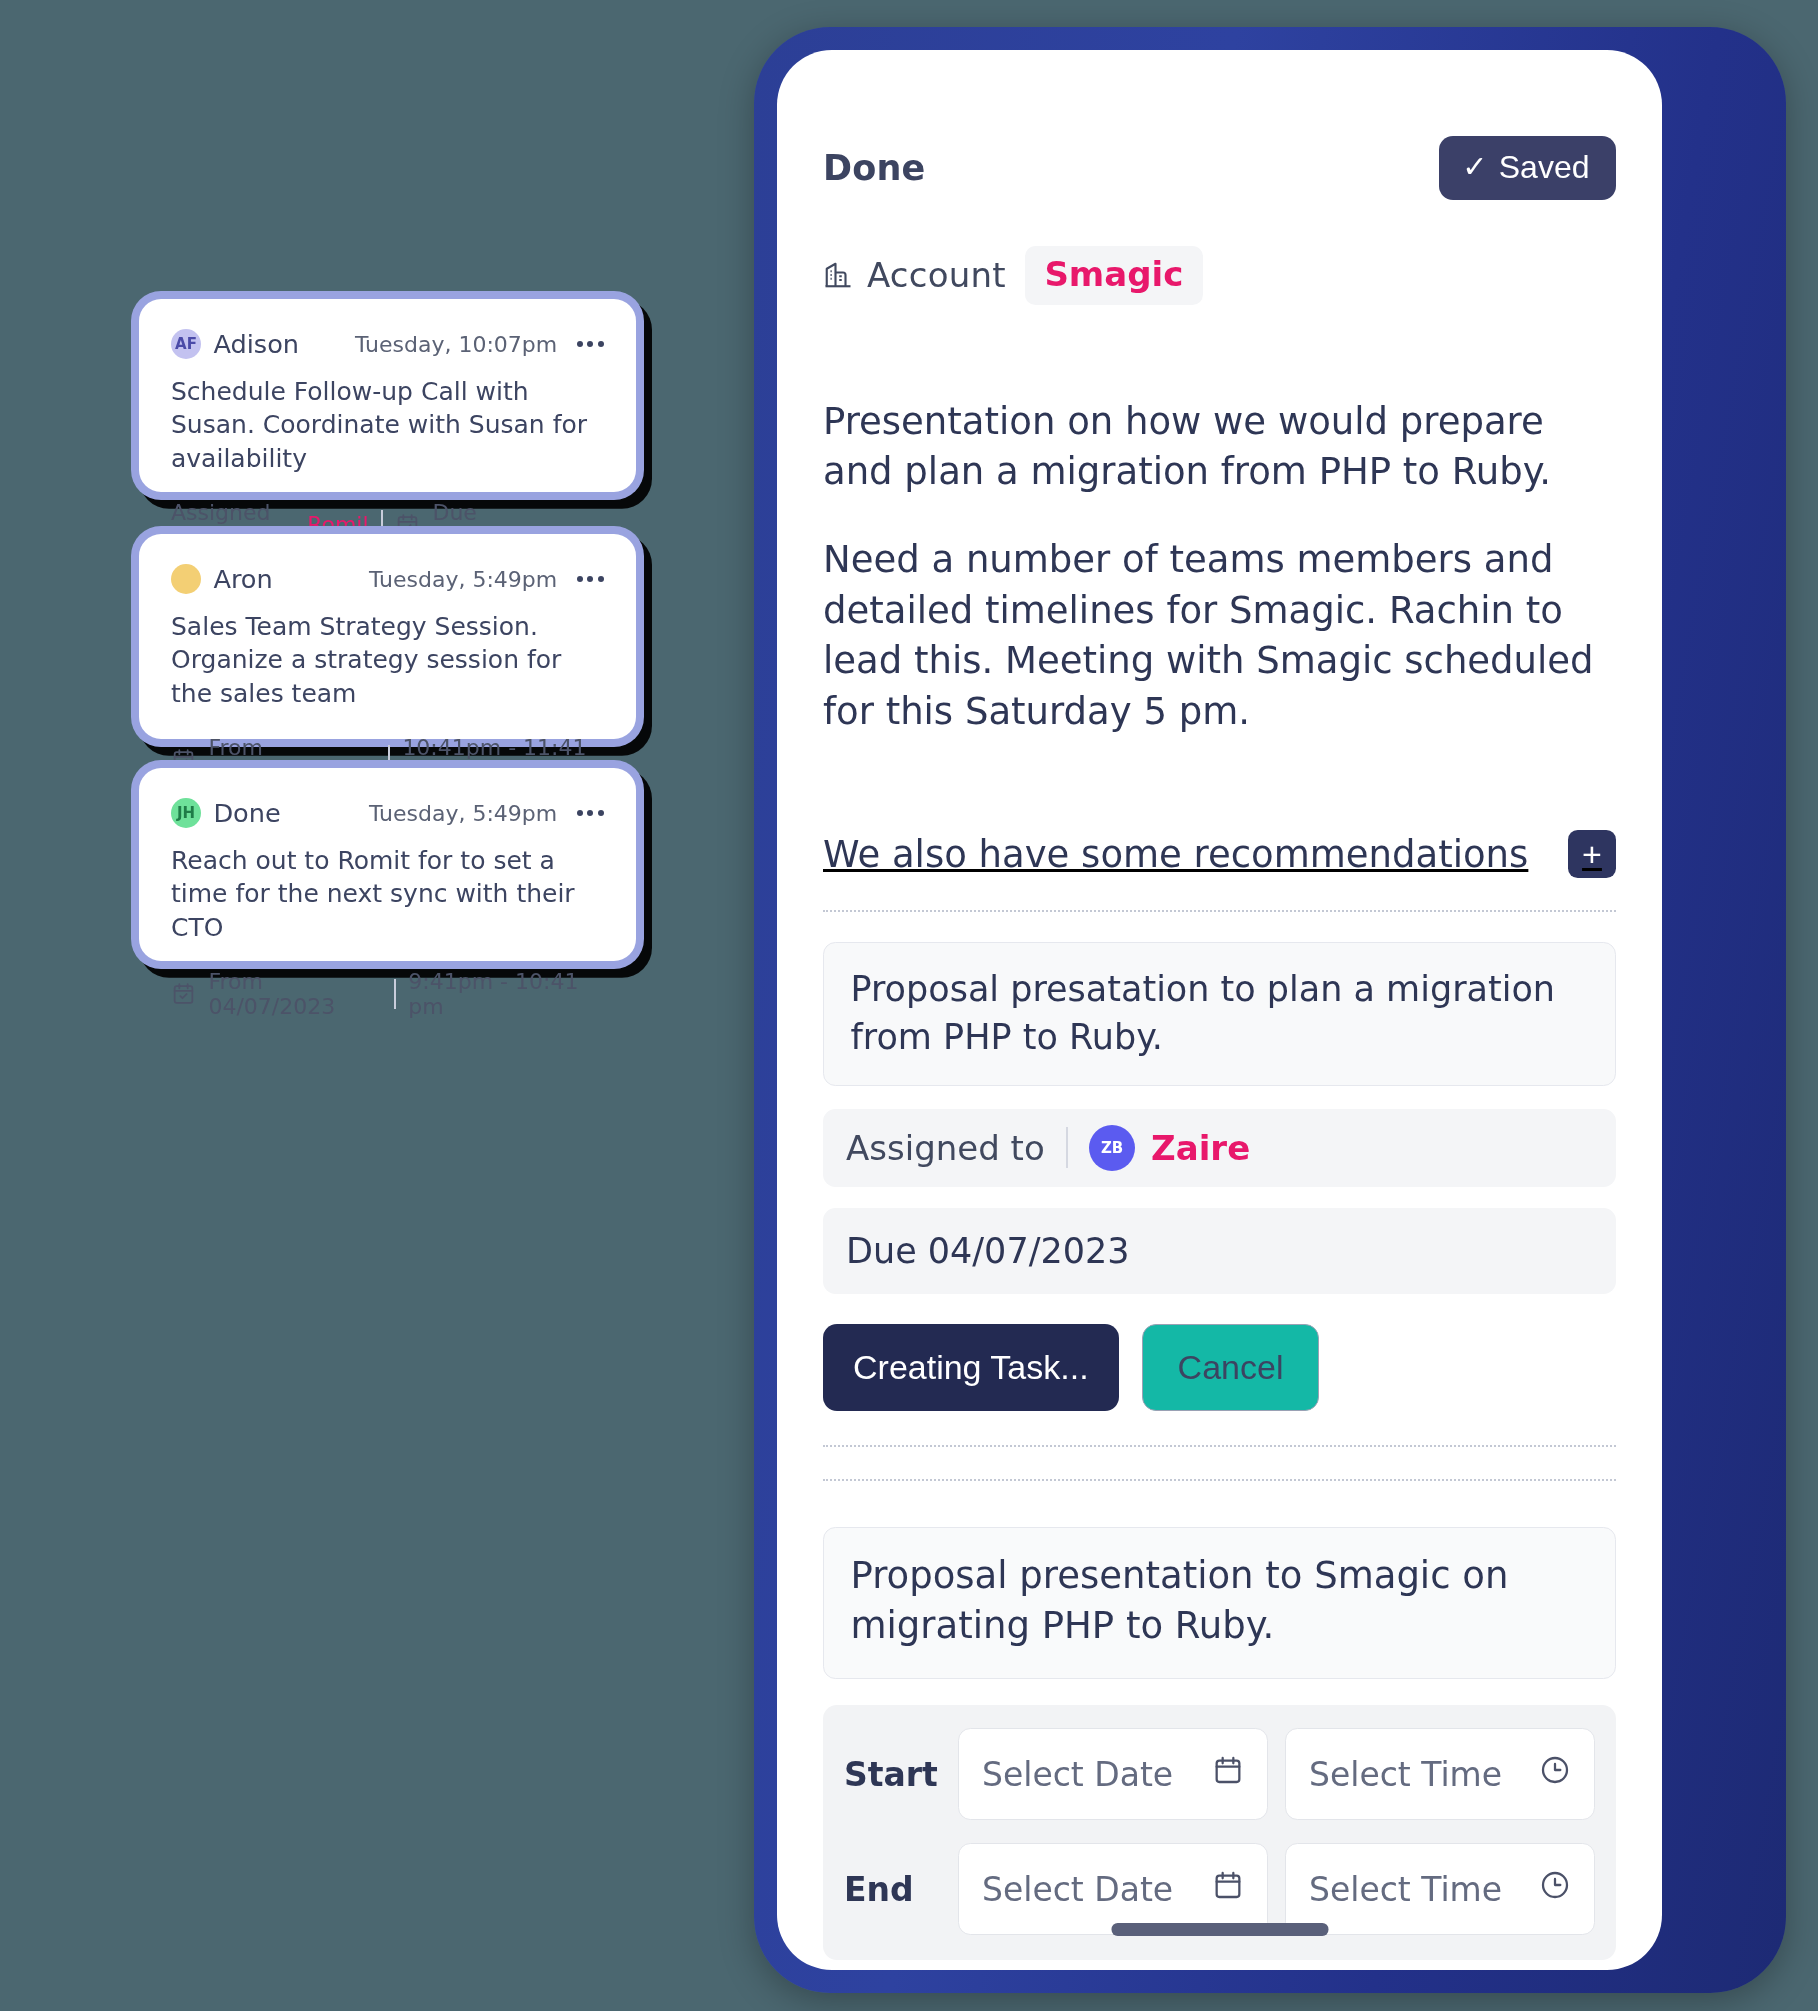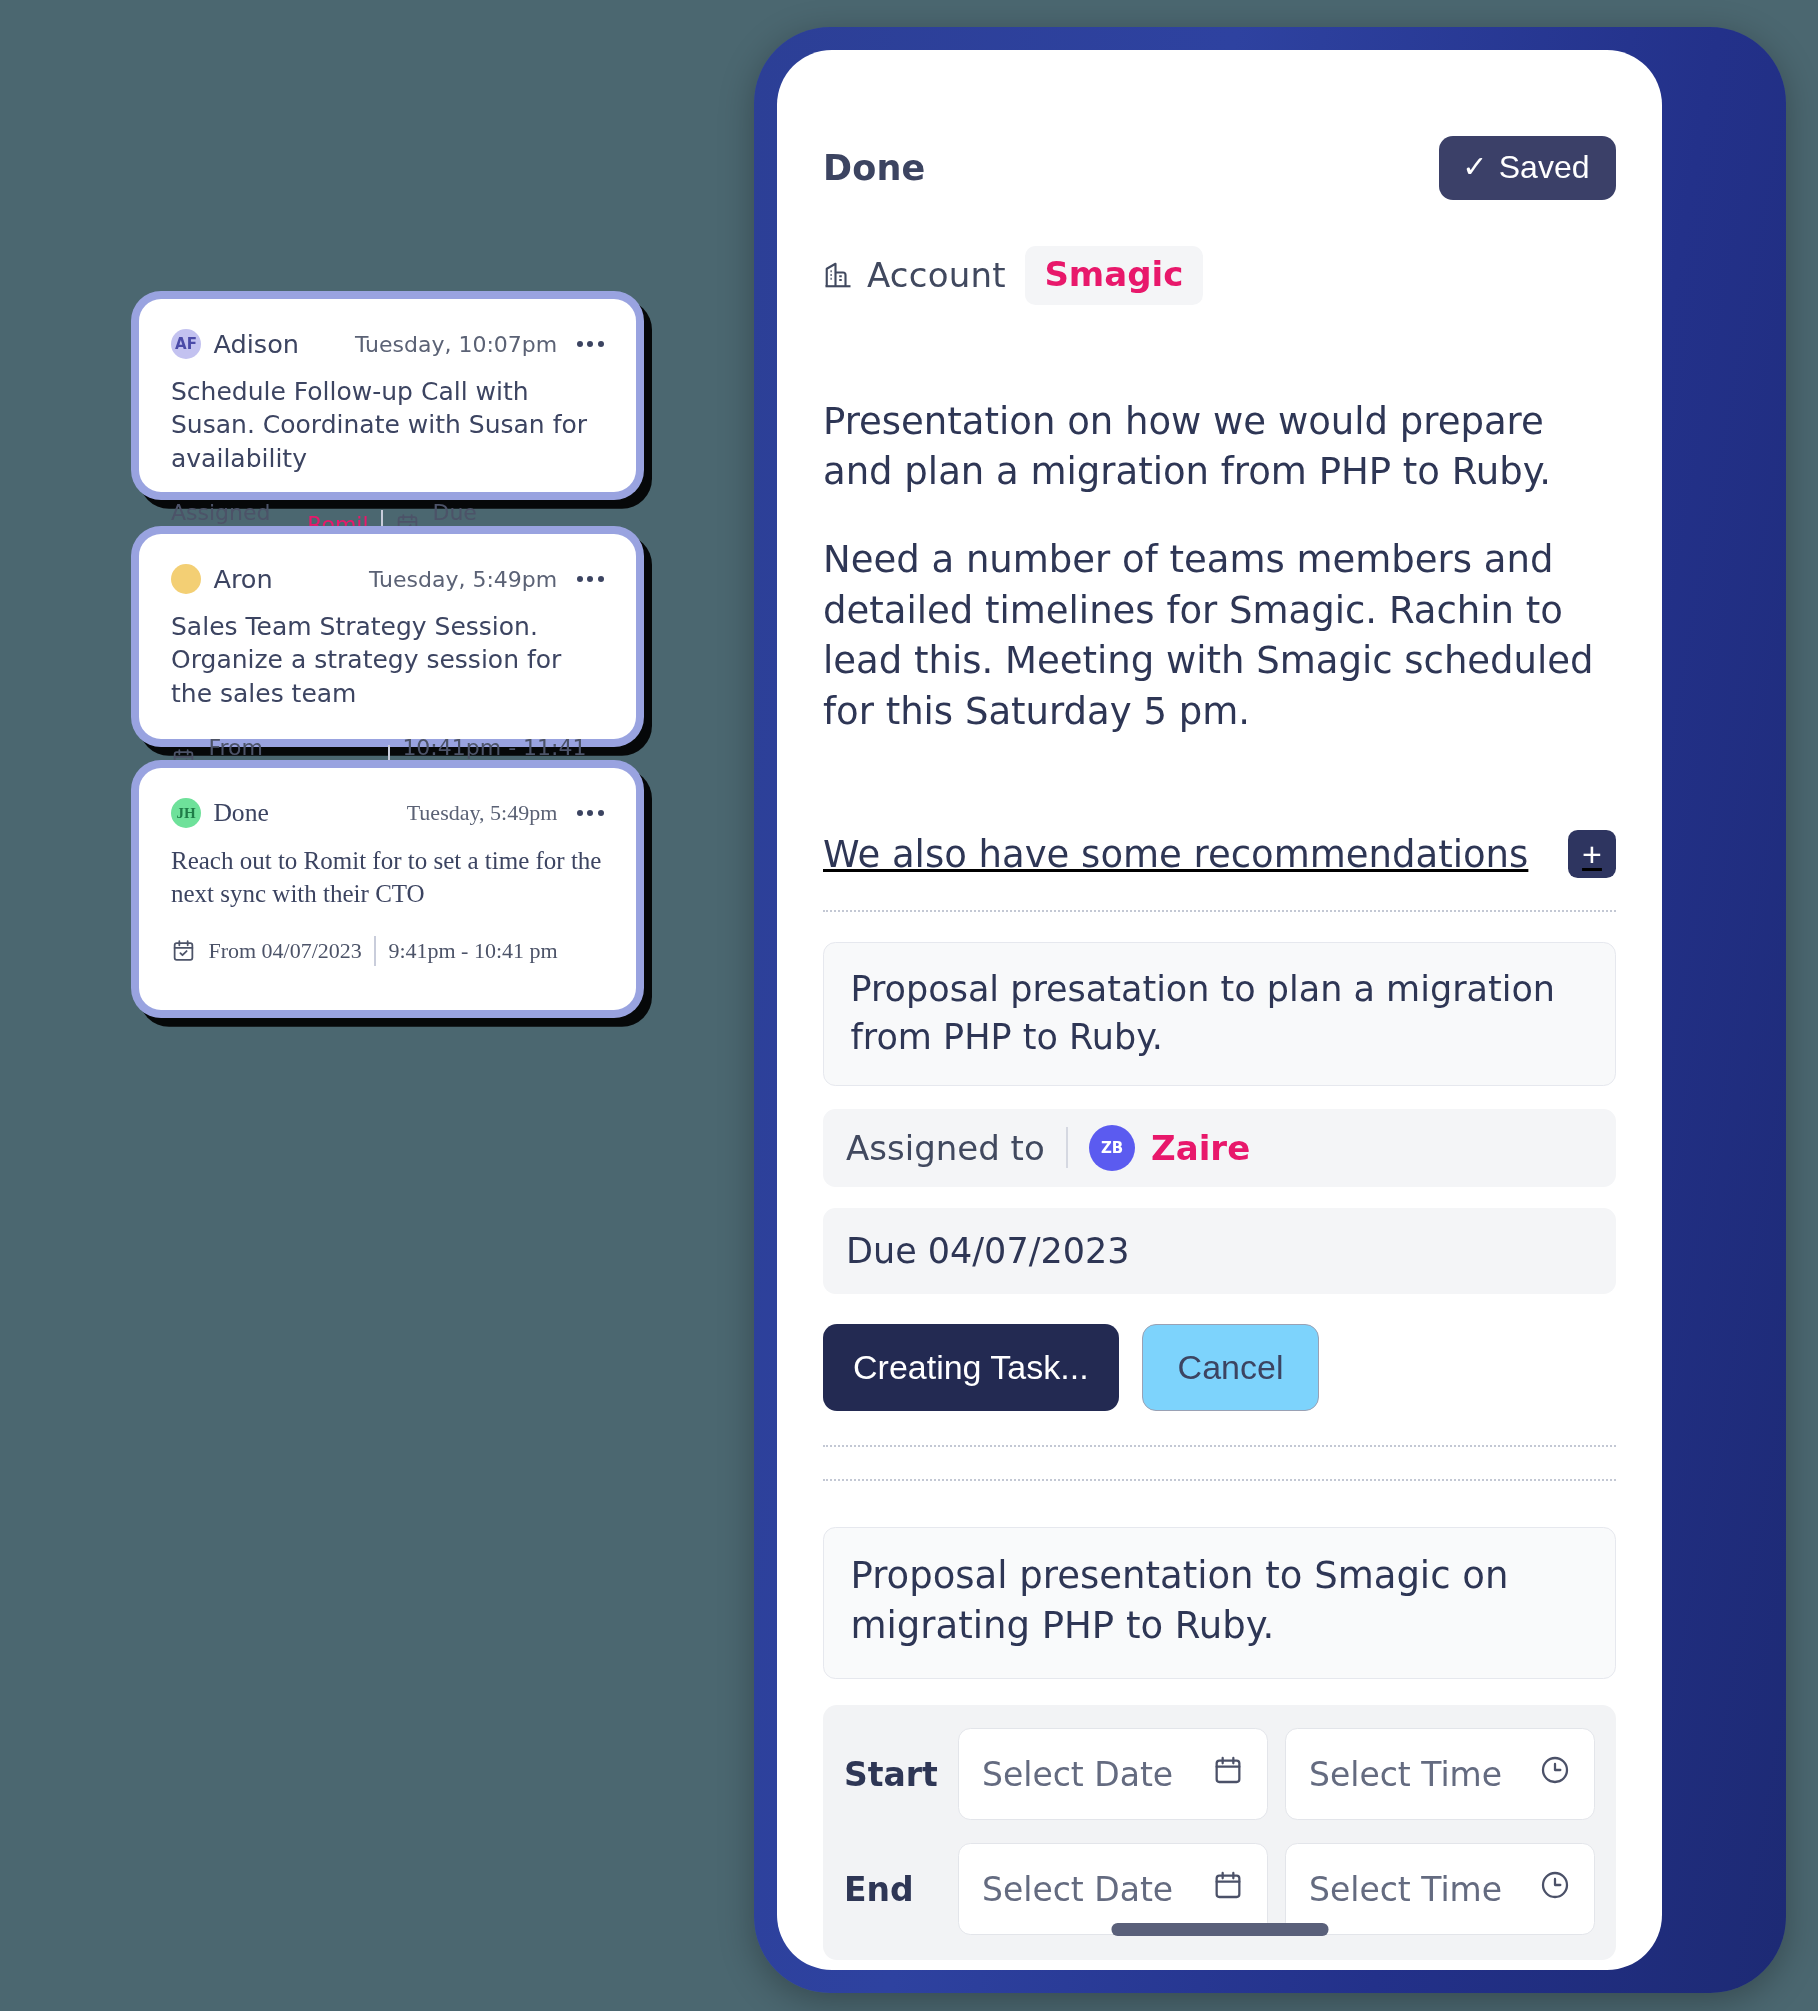--- a/index.html
+++ b/index.html
@@ -180,21 +180,21 @@
   .btn-primary {
     background: #232a52;
     color: #fff;
     border: none;
     border-radius: 14px;
     padding: 23px 30px;
     font-size: 34px;
     white-space: nowrap;
   }
   .btn-ghost {
-    background: #7dd3fc;
+    background: #14b8a6;
     color: #3c4461;
     border: 1.8px solid #9aa1b4;
     border-radius: 14px;
     padding: 23px 35px;
     font-size: 34px;
   }
 
   
   .proposal-card {
     margin-top: 16px;
@@ -249,21 +249,21 @@
   .float-card {
     position: absolute;
     background: #ffffff;
     border: 8px solid rgba(90,106,205,0.62);
     border-radius: 30px;
     box-shadow: 8px 8.8px 0 0 rgba(0,0,0,0.92);
     padding: 30px 32px 34px;
   }
   #card-adison { left: 131px; top: 291px;  width: 513px; height: 209px; }
   #card-aron   { left: 131px; top: 526px;  width: 513px; height: 221px; }
-  #card-jakob  { left: 131px; top: 760px;  width: 513px; height: 258px; font-family: Liberation Serif, serif; }
+  #card-jakob  { left: 131px; top: 760px;  width: 513px; height: 209px; }
 
   .fc-head {
     display: flex;
     align-items: center;
     justify-content: space-between;
   }
   .fc-user { display: flex; align-items: center; gap: 12.4px; }
   .fc-avatar {
     width: 30px; height: 30px; border-radius: 50%;
     display: flex; align-items: center; justify-content: center;

